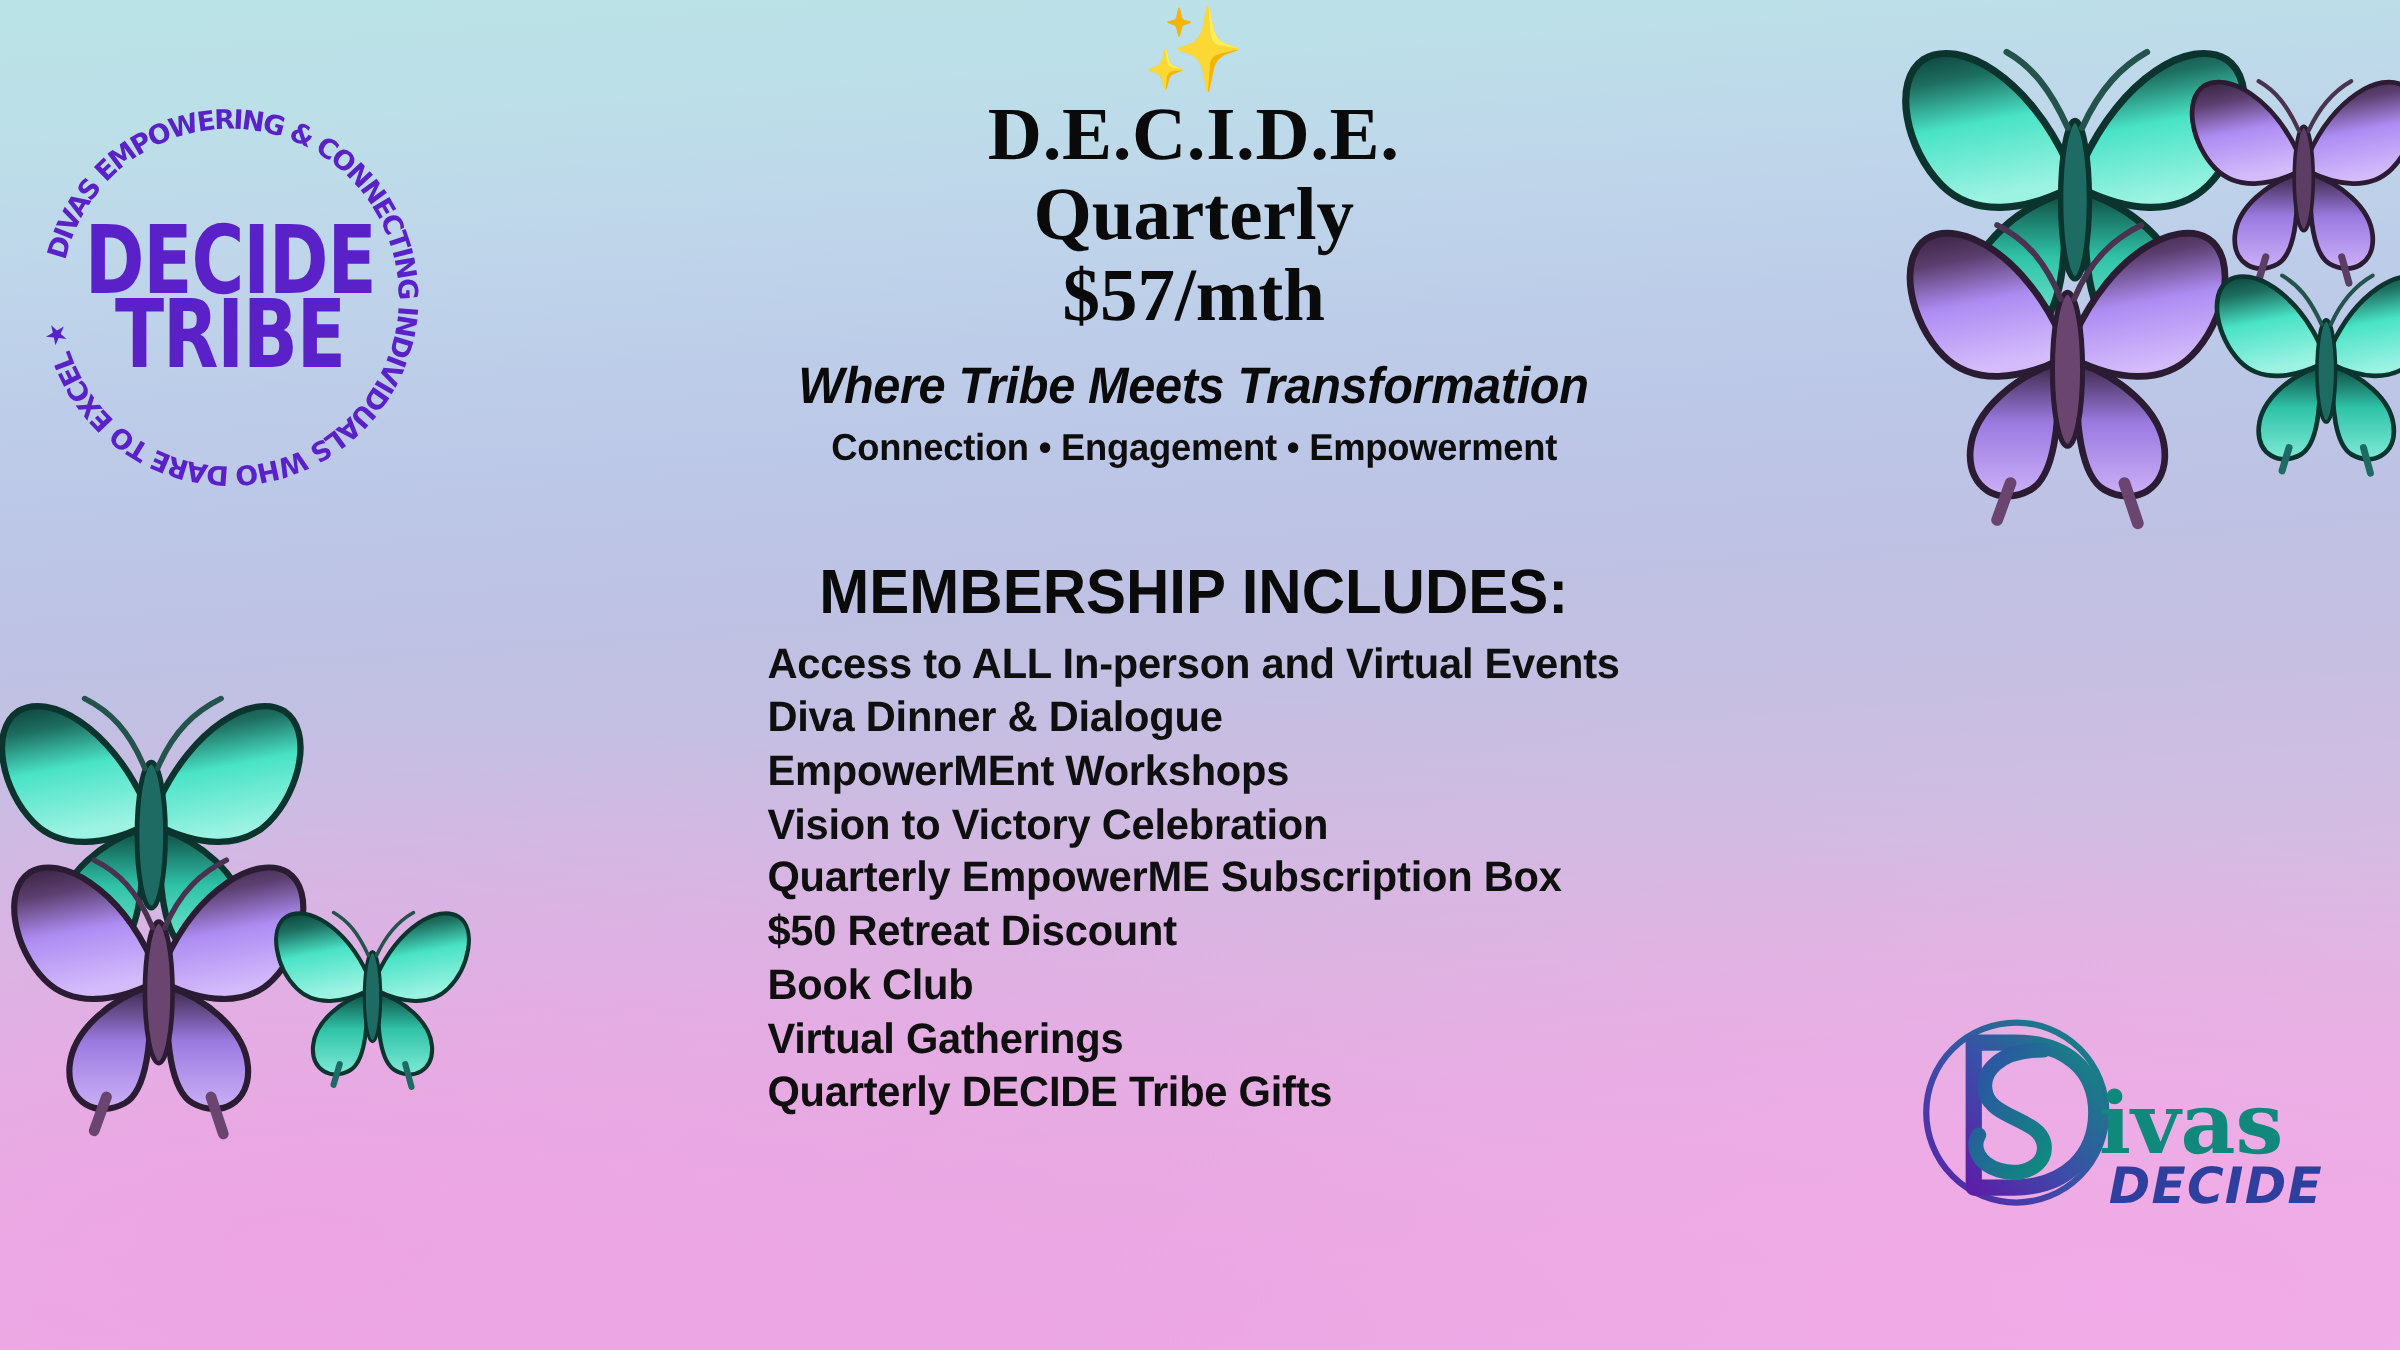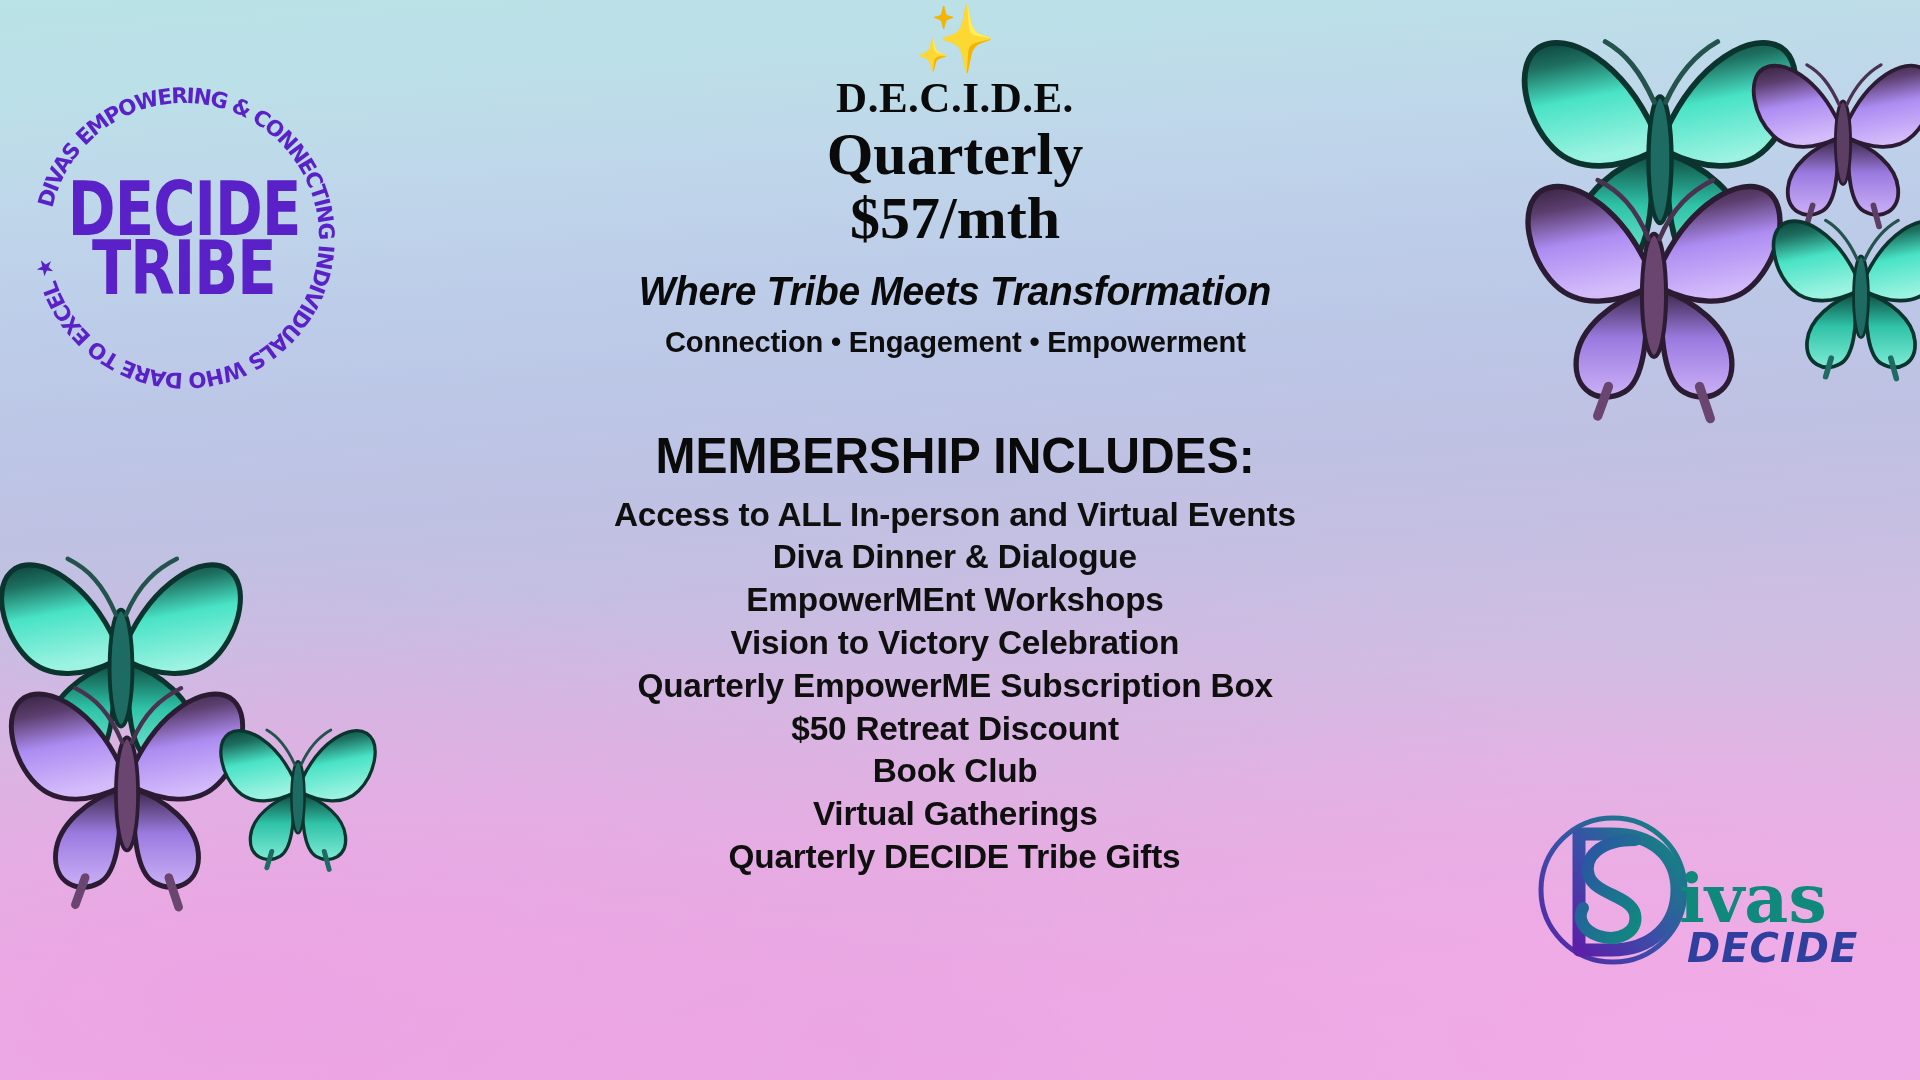--- a/index.html
+++ b/index.html
@@ -42,33 +42,33 @@
     transform:scaleX(0.93) scaleY(1.22);
   }
 
   
   .center { position:absolute; left:390px; top:0; width:1130px; height:1080px;
     display:flex; flex-direction:column; align-items:center; }
   .sparkle { font-size:66px; line-height:1; margin-top:6px; color:#f5a623;
     text-shadow:0 0 1px rgba(0,0,0,0.05); }
   .headline { font-family:"Liberation Serif", serif; font-weight:700; color:#0a0a0a;
     text-align:center; line-height:1.04; }
-  .h-dede { font-size:43px; letter-spacing:0.5px; margin-top:4px; }
+  .h-dede { font-size:60px; letter-spacing:0.5px; margin-top:4px; }
   .h-exp  { font-size:60px; margin-top:2px; }
   .h-pric { font-size:60px; margin-top:2px; }
   .tagline { font-family:"Liberation Sans", sans-serif; font-weight:700; font-style:italic;
     font-size:41px; color:#0a0a0a; margin-top:18px; letter-spacing:-0.3px;
     transform:scaleX(0.95); white-space:nowrap; }
   .subtag { font-family:"Liberation Sans", sans-serif; font-weight:700;
     font-size:30px; color:#0d0d0d; margin-top:10px; letter-spacing:-0.2px;
     transform:scaleX(0.97); white-space:nowrap; }
   .incl-head { font-family:"Liberation Sans", sans-serif; font-weight:700;
     font-size:50px; color:#0a0a0a; margin-top:68px; letter-spacing:0px;
     transform:scaleX(0.96); white-space:nowrap; }
-  .list { margin-top:8px; display:flex; flex-direction:column; align-items:center; }
+  .list { margin-top:8px; display:flex; flex-direction:column; }
   .list-item { font-family:"Liberation Sans", sans-serif; font-weight:700;
     font-size:34px; color:#0f0f0f; line-height:1.26; letter-spacing:-0.2px;
     transform:scaleX(0.98); white-space:nowrap; }
 
   
   .brand { position:absolute; left:1527px; top:810px; width:320px; height:180px; }
   .brand svg { display:block; width:320px; height:180px; overflow:visible; }
 
   
   .bf { position:absolute; }

